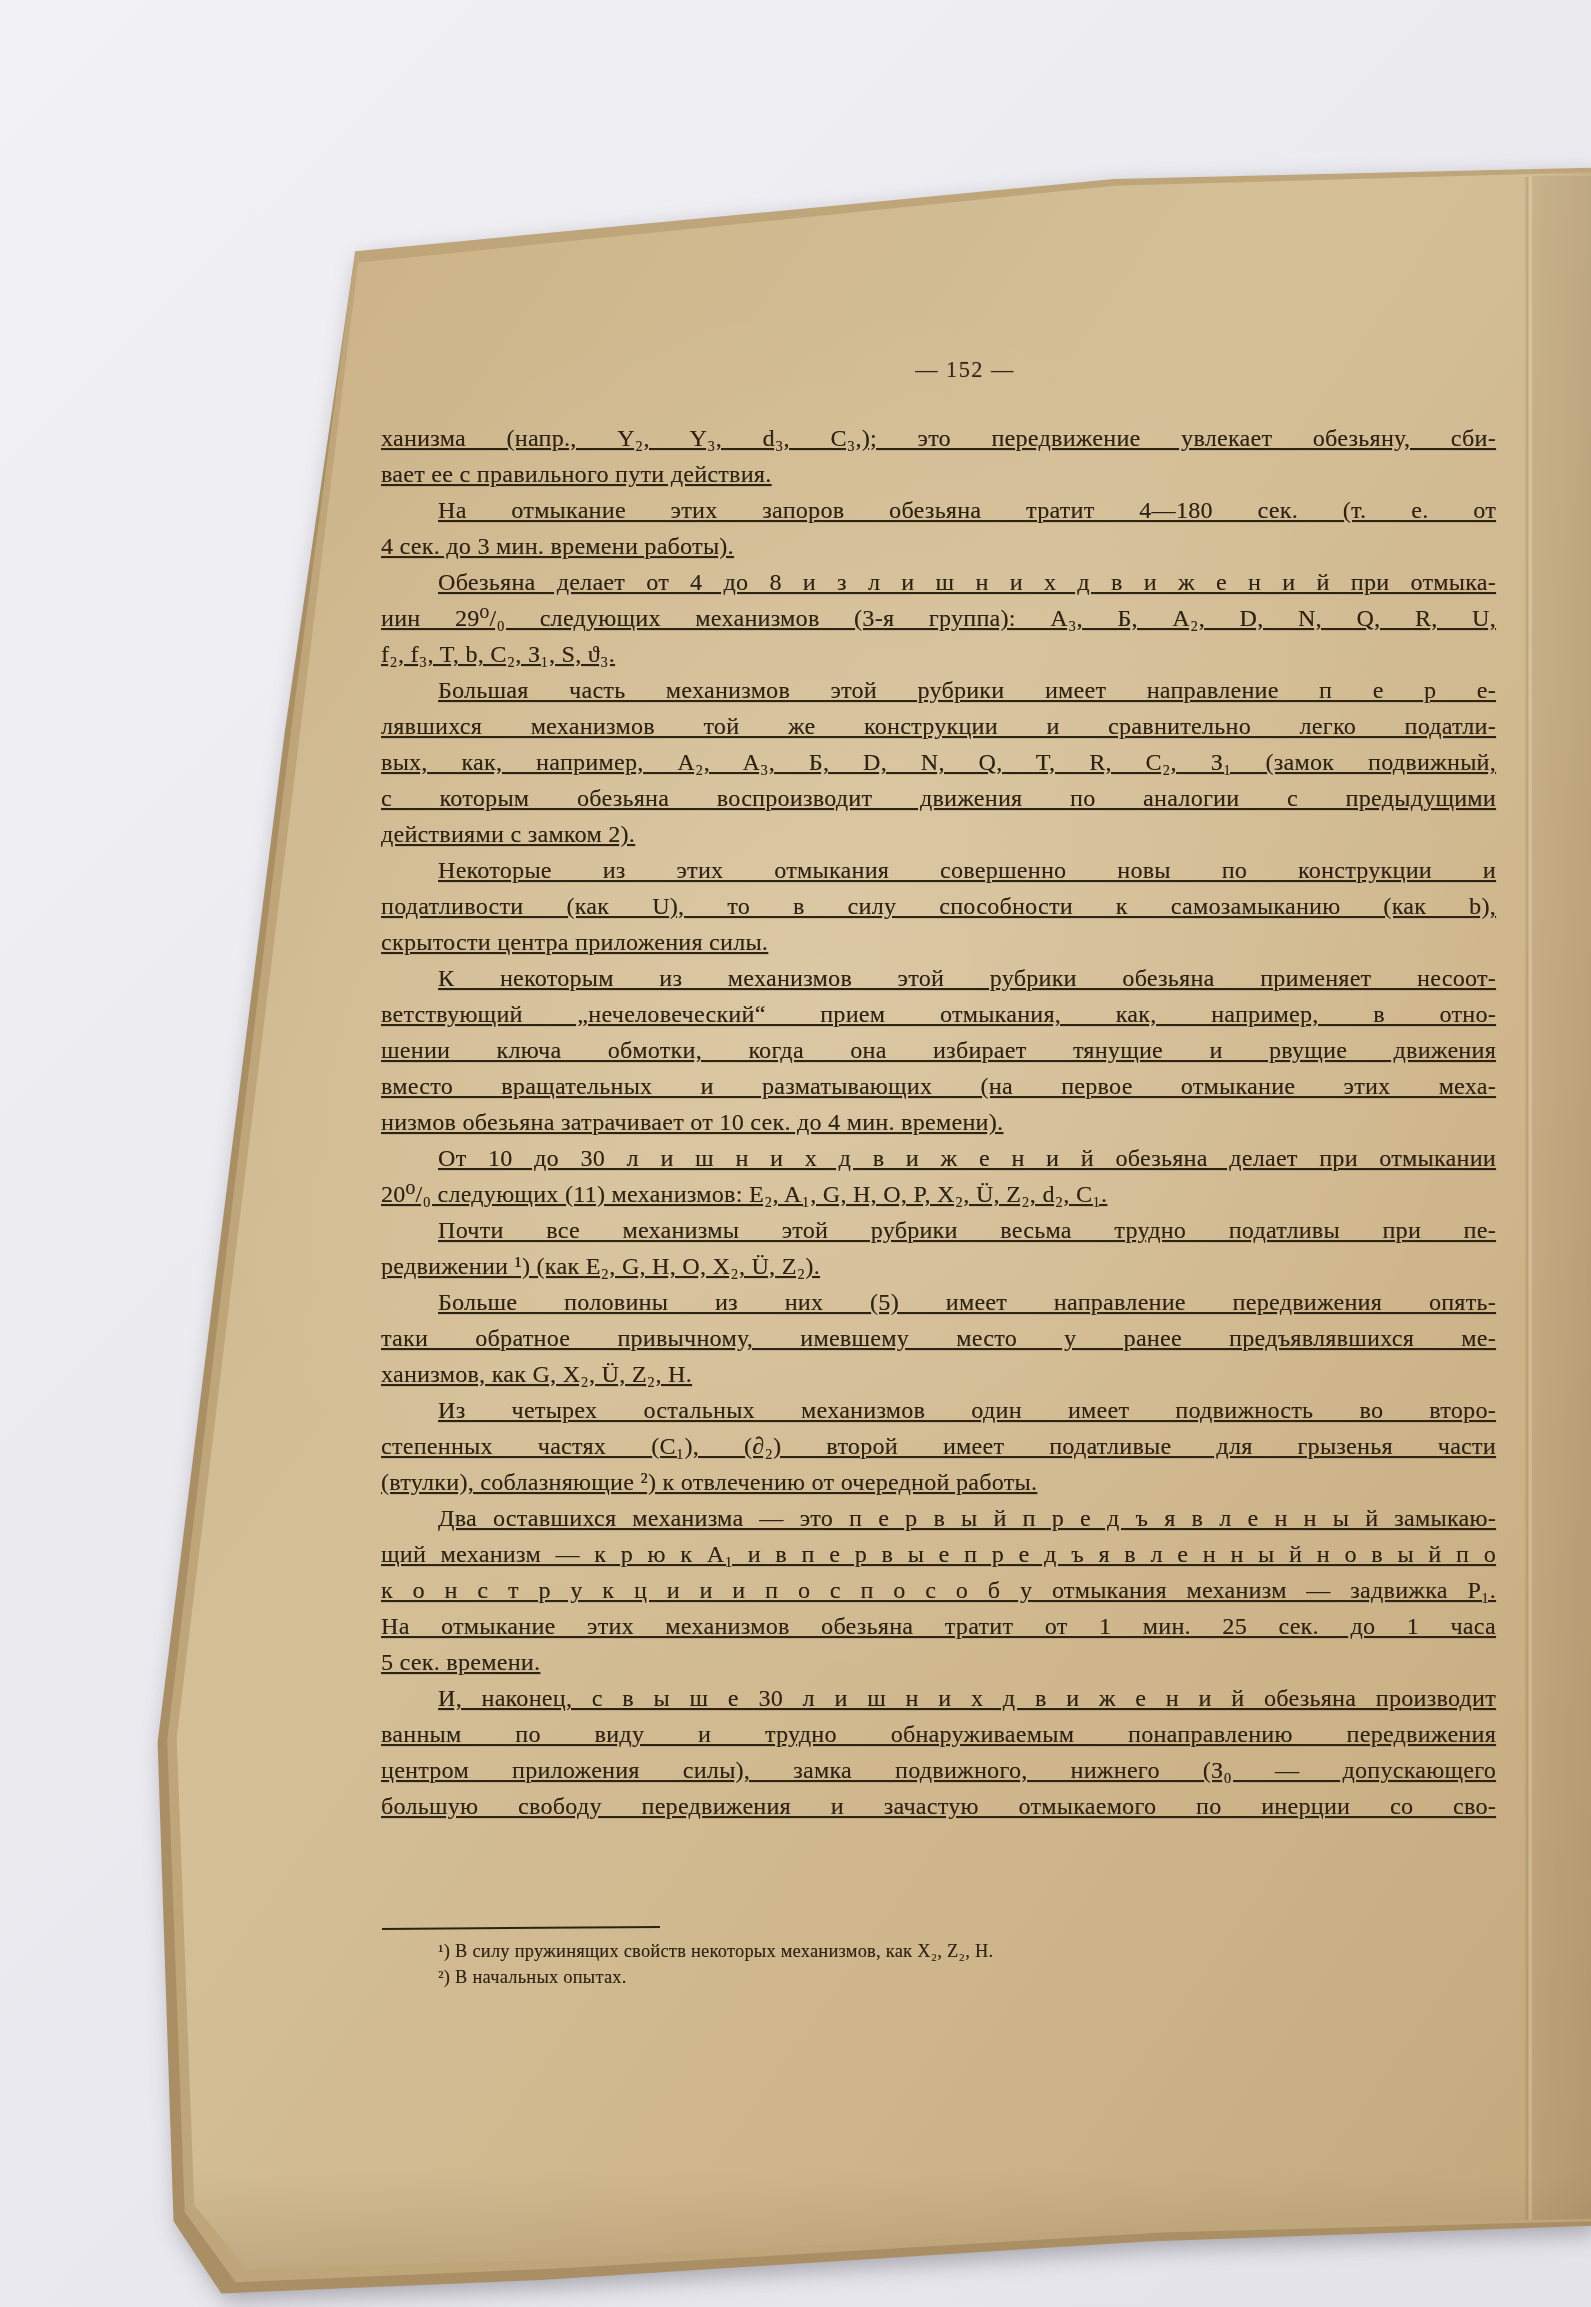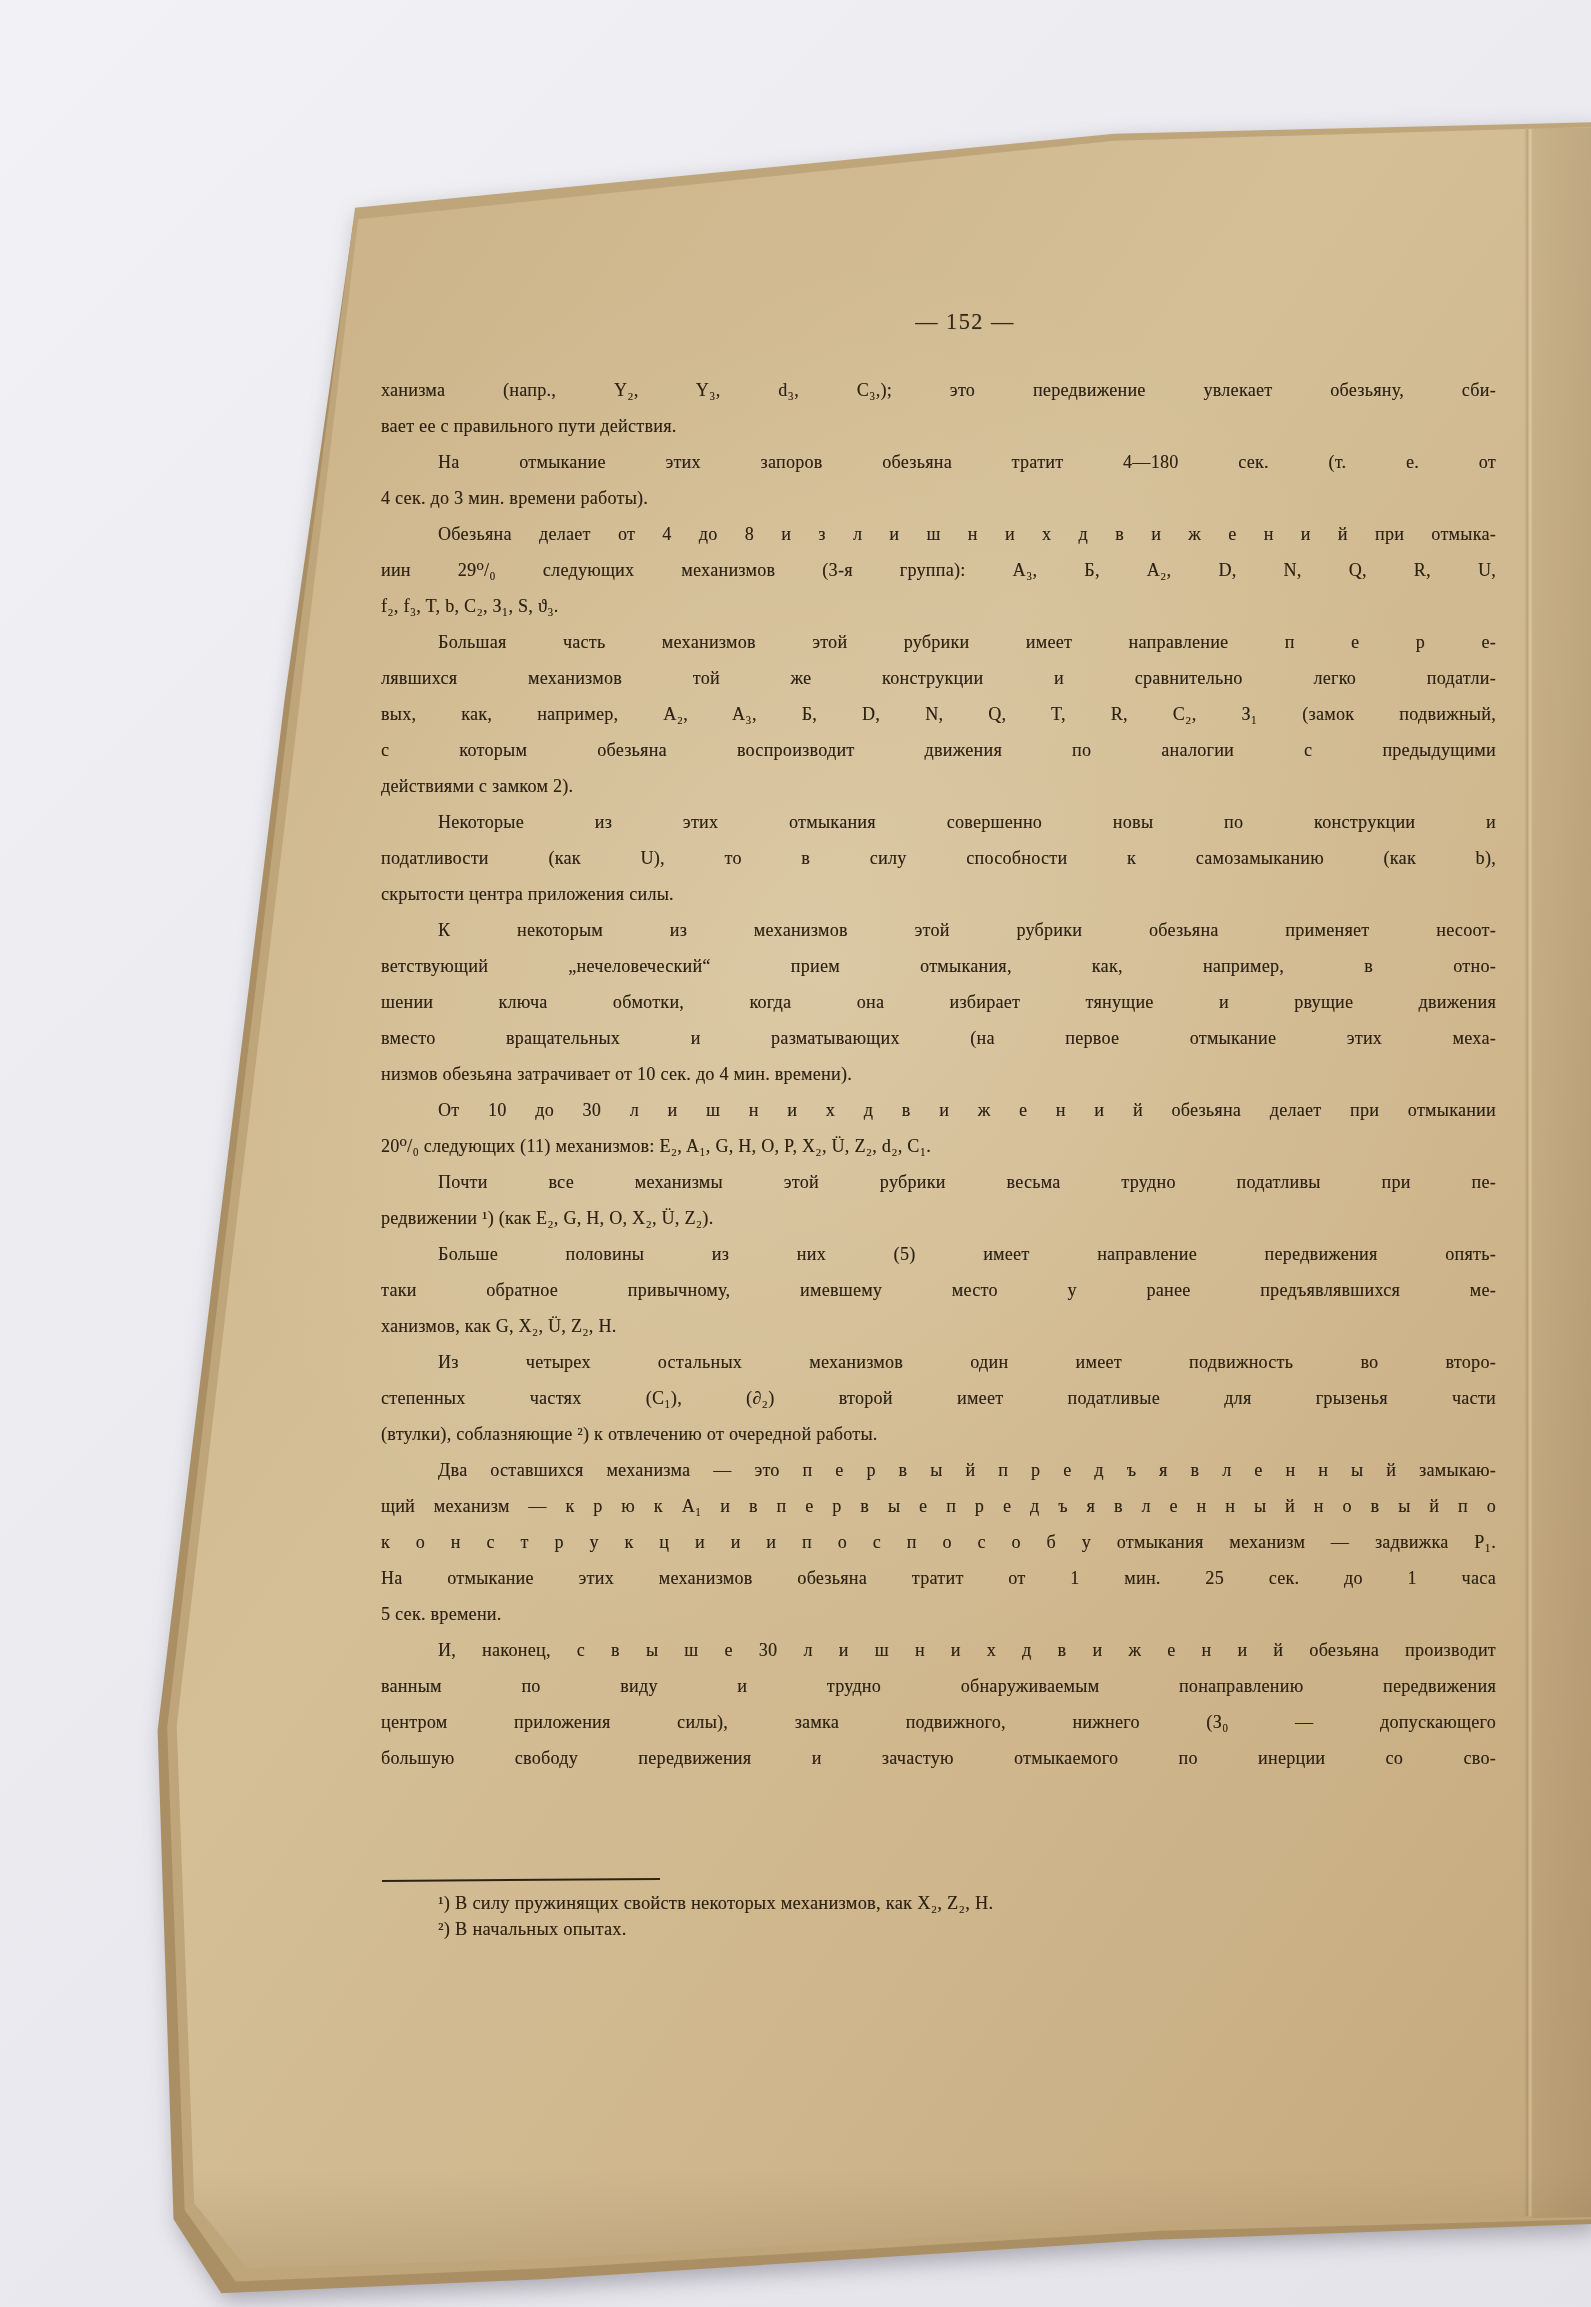--- a/index.html
+++ b/index.html
@@ -11,20 +11,21 @@
   }
   body {
     position: relative;
     background: linear-gradient(135deg, #f2f2f6 0%, #ebebf0 40%, #e3e3e9 100%);
     font-family: "Liberation Serif", "DejaVu Serif", serif;
   }
   .scene { position: absolute; inset: 0; }
   .stack {
     position: absolute; inset: 0;
     filter: drop-shadow(5.1px 8.1px 11.2px rgba(70, 65, 80, 0.38));
+    margin-top: 48px;
   }
   .sheet { position: absolute; inset: 0; }
   .sheet-under2 {
     background: #aa8f65;
     clip-path: polygon(22.2% 9.6%, 60% 6.9%, 100% 5.6%, 100% 96.4%, 72% 97.1%,
                        34% 98.8%, 13.9% 99.4%, 10.9% 96.2%, 9.9% 75.0%,
                        13.4% 55.2%, 17.9% 30.2%);
   }
   .sheet-under1 {
     background: #bfa57a;
@@ -60,22 +61,23 @@
     pointer-events: none;
   }
   .page-number {
     position: absolute; left: 838px; top: 309px; width: 254px;
     text-align: center;
     font-size: 22.3px; color: #342818; letter-spacing: 1.5px;
     text-shadow: 0 0 1px rgba(52,40,24,0.35);
   }
   .body-text {
     position: absolute; left: 381px; top: 372px; width: 1115px;
-    font-size: 18px; color: #2e2213; letter-spacing: 0.3px;
+    font-size: 24px; color: #2e2213; letter-spacing: 0.3px;
     text-shadow: 0.3px 0.3px 0.5px rgba(46,34,19,0.4);
+    text-decoration: underline;
   }
   .line {
     height: 36px; line-height: 36px;
     text-align: justify; text-align-last: justify;
   }
   .line.indent { text-indent: 57px; }
   .line.end { text-align-last: left; }
   .footnote-rule {
     position: absolute; left: 382px; top: 1879px; width: 278px; height: 1.5px;
     background: #2e2213; transform: rotate(-0.4deg);

